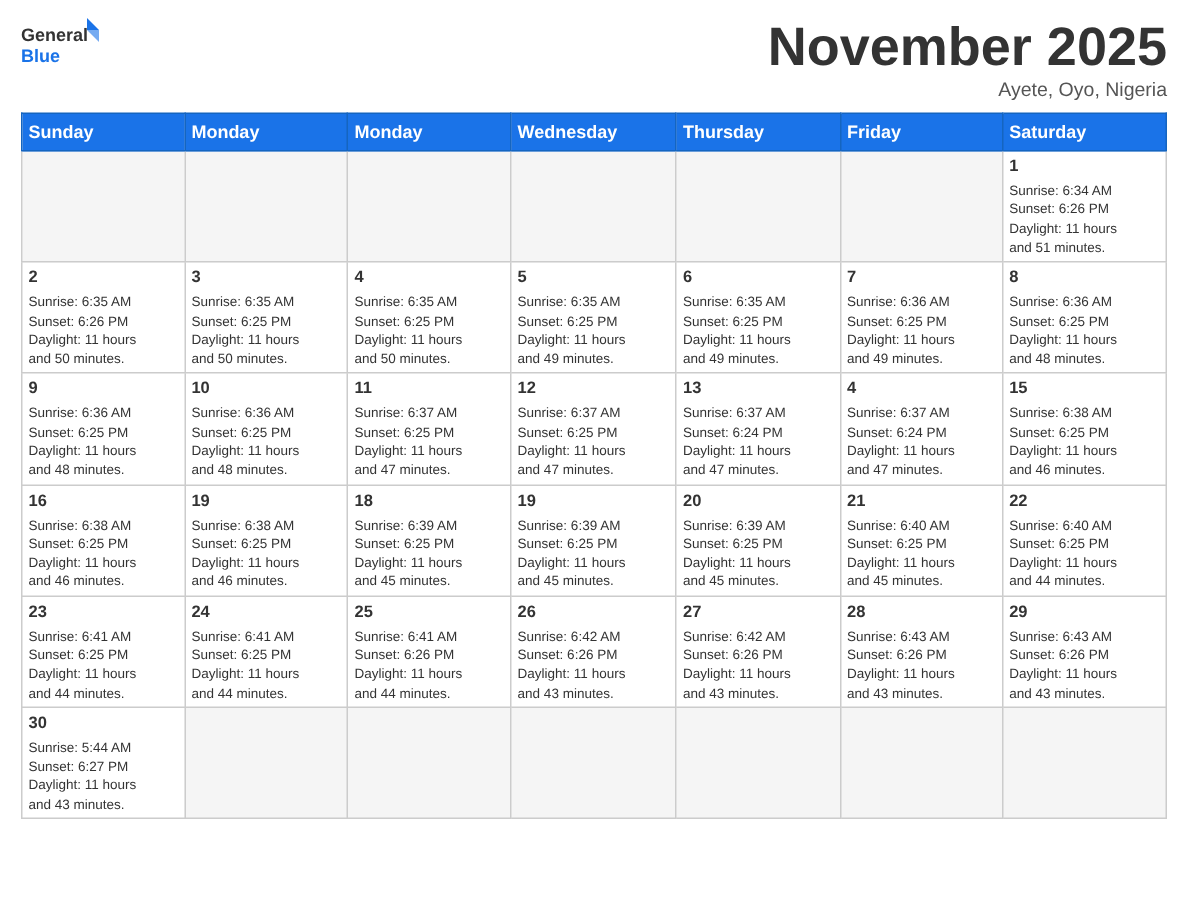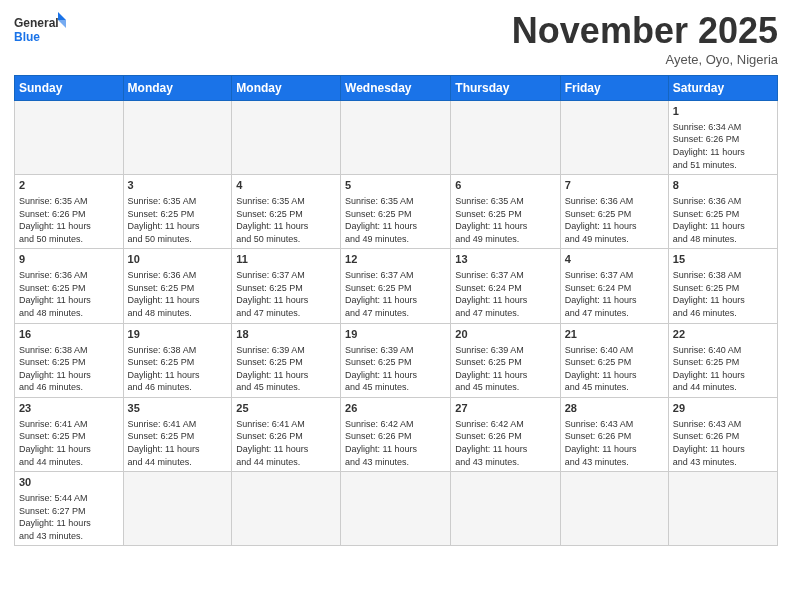--- a/index.html
+++ b/index.html
@@ -286,21 +286,21 @@
         </tr>
         <tr>
           <td>
             <span class="day-num">23</span>
             <div class="day-info" style="white-space: pre-line;">Sunrise: 6:41 AM
 Sunset: 6:25 PM
 Daylight: 11 hours
 and 44 minutes.</div>
           </td>
           <td>
-            <span class="day-num">35</span>
+            <span class="day-num">24</span>
             <div class="day-info" style="white-space: pre-line;">Sunrise: 6:41 AM
 Sunset: 6:25 PM
 Daylight: 11 hours
 and 44 minutes.</div>
           </td>
           <td>
             <span class="day-num">25</span>
             <div class="day-info" style="white-space: pre-line;">Sunrise: 6:41 AM
 Sunset: 6:26 PM
 Daylight: 11 hours

